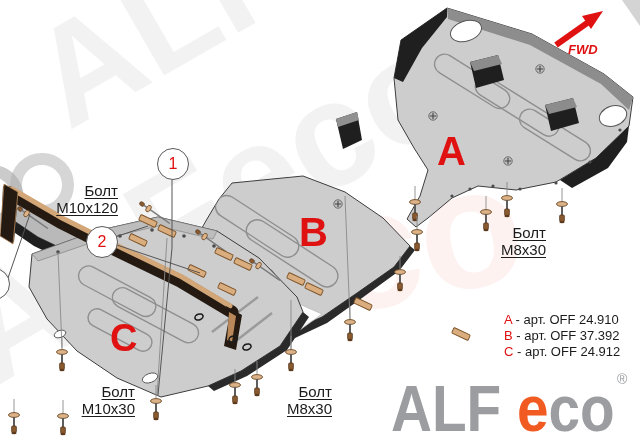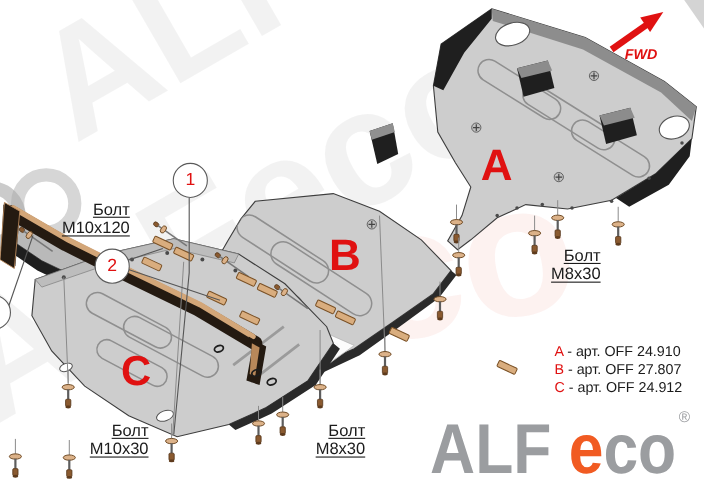--- a/index.html
+++ b/index.html
@@ -259,21 +259,21 @@
     <span>М8х30</span>
   </div>
 
   <div class="legend" style="left:504px;top:312px;">
     <div>
       <span class="lt">A</span>
       <span>- арт. OFF 24.910</span>
     </div>
     <div>
       <span class="lt">B</span>
-      <span>- арт. OFF 27.807</span>
+      <span>- арт. OFF 37.392</span>
     </div>
     <div>
       <span class="lt">C</span>
       <span>- арт. OFF 24.912</span>
     </div>
   </div>
 
   <div class="logo" style="left:391px;top:377px;">
     <span>ALF</span><span> </span><span class="e">e</span><span>co</span>
   </div>

